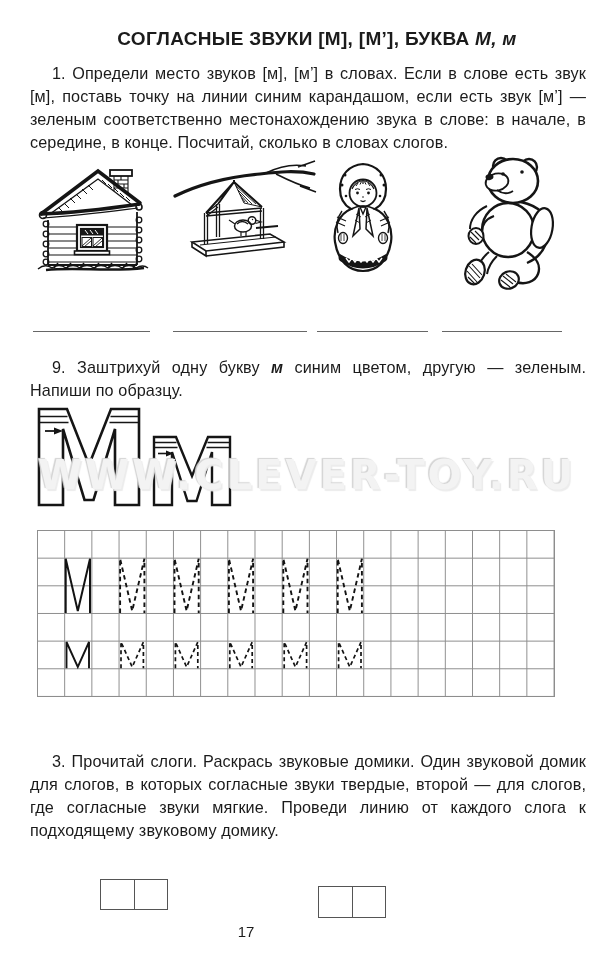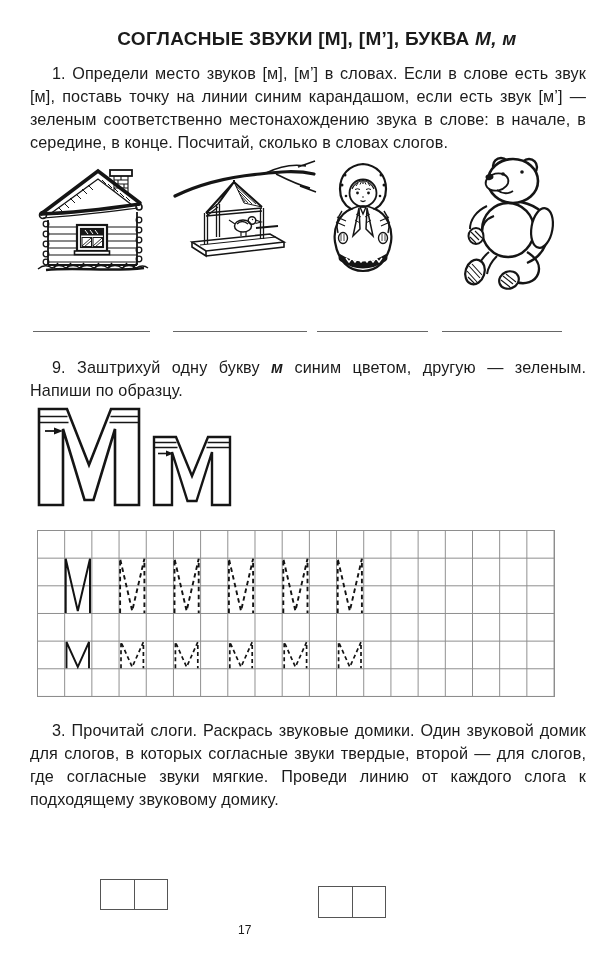--- a/index.html
+++ b/index.html
@@ -30,21 +30,21 @@
         background-size:27.2px 27.67px;
         border-right:1px solid #8d8d8d;border-bottom:1px solid #8d8d8d;}
   .grid svg{position:absolute;left:0;top:0;}
   
   .syllables{top:816px;left:47px;width:372px;display:flex;justify-content:space-between;
              font-size:26px;font-weight:700;letter-spacing:1.5px;}
   
   .soundbox{border:1.5px solid #555;display:flex;background:#fff;}
   .soundbox .cell{flex:1;}
   .soundbox .cell:first-child{border-right:1.4px solid #555;}
-  .pagenum{top:923px;left:238px;width:40px;text-align:left;font-size:12px;font-weight:500;}
+  .pagenum{top:923px;left:226px;width:40px;text-align:center;font-size:15px;font-weight:500;}
   svg{display:block;}
 </style>
 </head>
 <body>
 
 <div class="page">
 
   <div class="abs title">
     <span>СОГЛАСНЫЕ ЗВУКИ [М], [М’], БУКВА </span><span class="it">М, м</span>
   </div>
@@ -196,41 +196,42 @@
   </div>
   <div class="abs" style="left:152px;top:435px;z-index:2;">
     <svg width="80" height="72" viewBox="0 0 80 72">
       <path d="M2,70 L2,2 L24,2 L40,41 L56,2 L78,2 L78,70 L60,70 L60,17 L44.5,66 L35.5,66 L20,17 L20,70 Z" fill="#fff" stroke="#151515" stroke-width="2.4" stroke-linejoin="miter"></path>
       <path d="M2.5,7.5 L24.5,7.5 M2.5,12.5 L25.5,12.5 M55.5,7.5 L77.5,7.5 M54.5,12.5 L77.5,12.5" stroke="#151515" stroke-width="1.4" fill="none"></path>
       <path d="M6,18.5 L16,18.5" stroke="#151515" stroke-width="1.6" fill="none"></path>
       <polygon points="21.5,18.5 14,15.5 14,21.5" fill="#151515"></polygon>
     </svg>
   </div>
 
+  <div class="abs watermark">WWW.CLEVER-TOY.RU</div>
 
   <div class="abs grid">
     <svg width="517" height="166" viewBox="0 0 517 166">
       <g fill="none" stroke="#131313">
         <path d="M28.7,82.9 L28.7,28.7 L40.8,81 L53,28.7 L53,82.9" stroke-width="2"></path>
         <path d="M83.1,82.9 L83.1,28.7 L95.2,81 L107.4,28.7 L107.4,82.9
                  M137.5,82.9 L137.5,28.7 L149.6,81 L161.7,28.7 L161.7,82.9
                  M191.9,82.9 L191.9,28.7 L204,81 L216.1,28.7 L216.1,82.9
                  M246.3,82.9 L246.3,28.7 L258.4,81 L270.5,28.7 L270.5,82.9
                  M300.7,82.9 L300.7,28.7 L312.8,81 L324.9,28.7 L324.9,82.9" stroke-width="1.9" stroke-dasharray="4.5 3.4"></path>
         <path d="M29.5,138.3 L29.5,112 L40.8,137 L52,112 L52,138.3" stroke-width="1.9"></path>
         <path d="M84,138.3 L84,112 L95.2,137 L106.4,112 L106.4,138.3
                  M138.4,138.3 L138.4,112 L149.6,137 L160.8,112 L160.8,138.3
                  M192.8,138.3 L192.8,112 L204,137 L215.2,112 L215.2,138.3
                  M247.2,138.3 L247.2,112 L258.4,137 L269.6,112 L269.6,138.3
                  M301.6,138.3 L301.6,112 L312.8,137 L324,112 L324,138.3" stroke-width="1.7" stroke-dasharray="4 3"></path>
       </g>
     </svg>
   </div>
 
-  <div class="abs para" style="top:719px;">3. Прочитай слоги. Раскрась звуковые домики. Один звуковой домик для слогов, в которых согласные звуки твердые, второй — для слогов, где согласные звуки мягкие. Проведи линию от каждого слога к подходящему звуковому домику.</div>
+  <div class="abs para" style="top:750px;">3. Прочитай слоги. Раскрась звуковые домики. Один звуковой домик для слогов, в которых согласные звуки твердые, второй — для слогов, где согласные звуки мягкие. Проведи линию от каждого слога к подходящему звуковому домику.</div>
 
 
   <div class="abs soundbox" style="left:100px;top:879px;width:66px;height:29px;">
     <div class="cell"></div>
     <div class="cell"></div>
   </div>
   <div class="abs soundbox" style="left:318px;top:886px;width:66px;height:30px;">
     <div class="cell"></div>
     <div class="cell"></div>
   </div>

